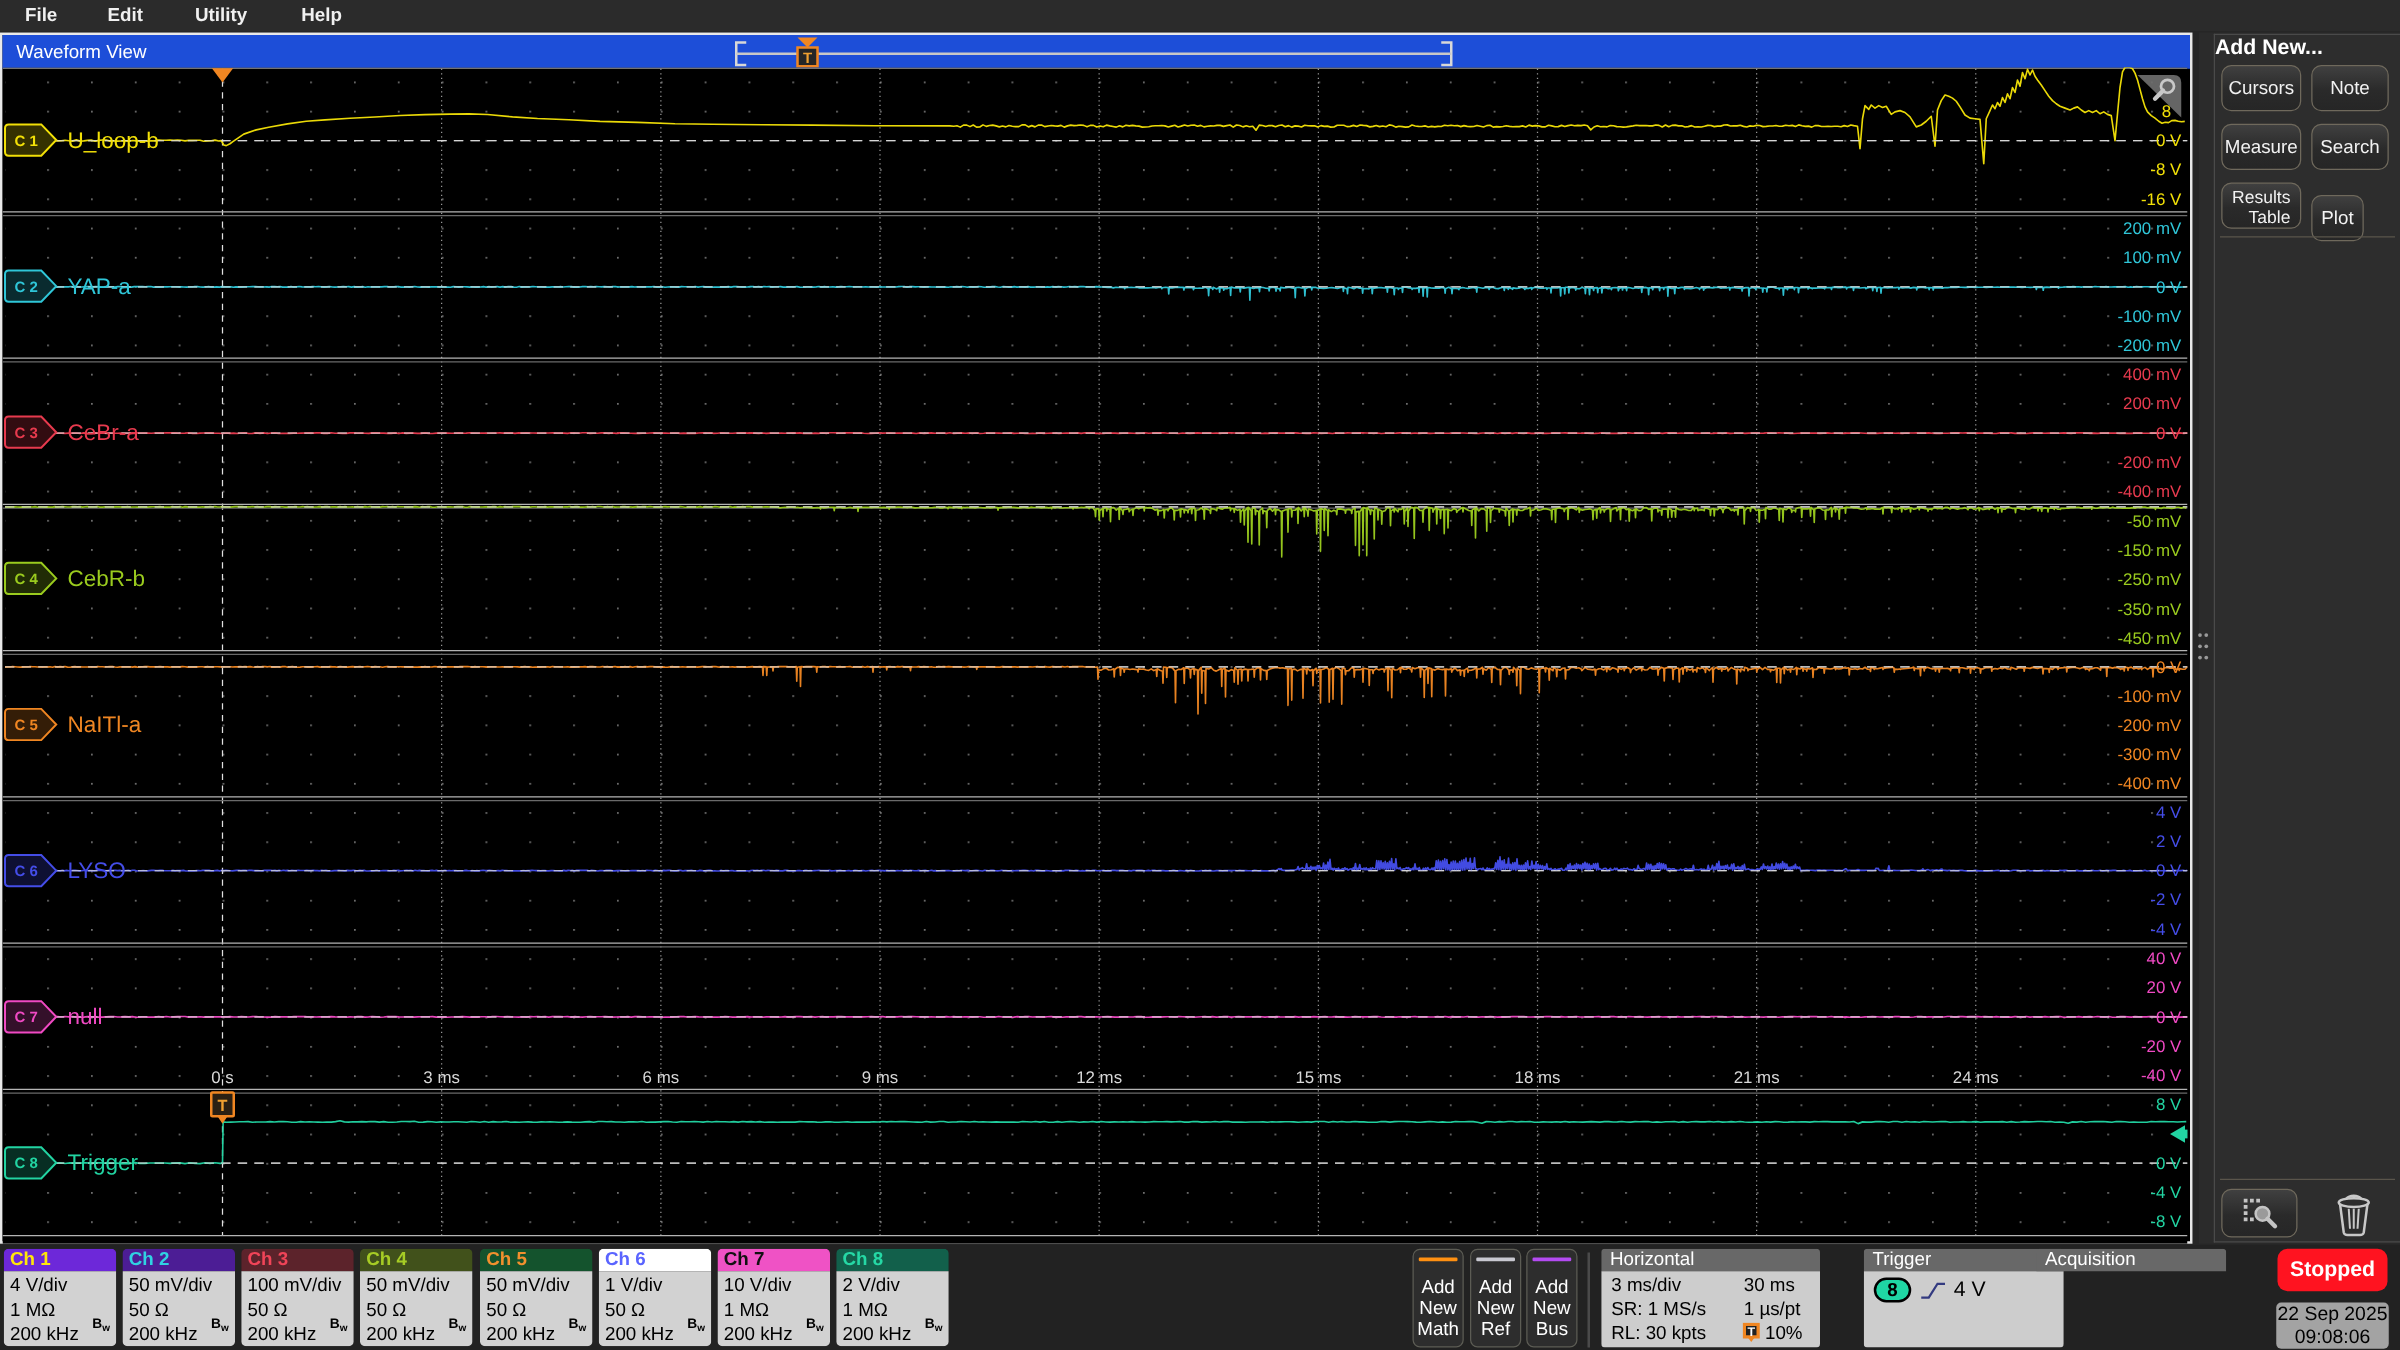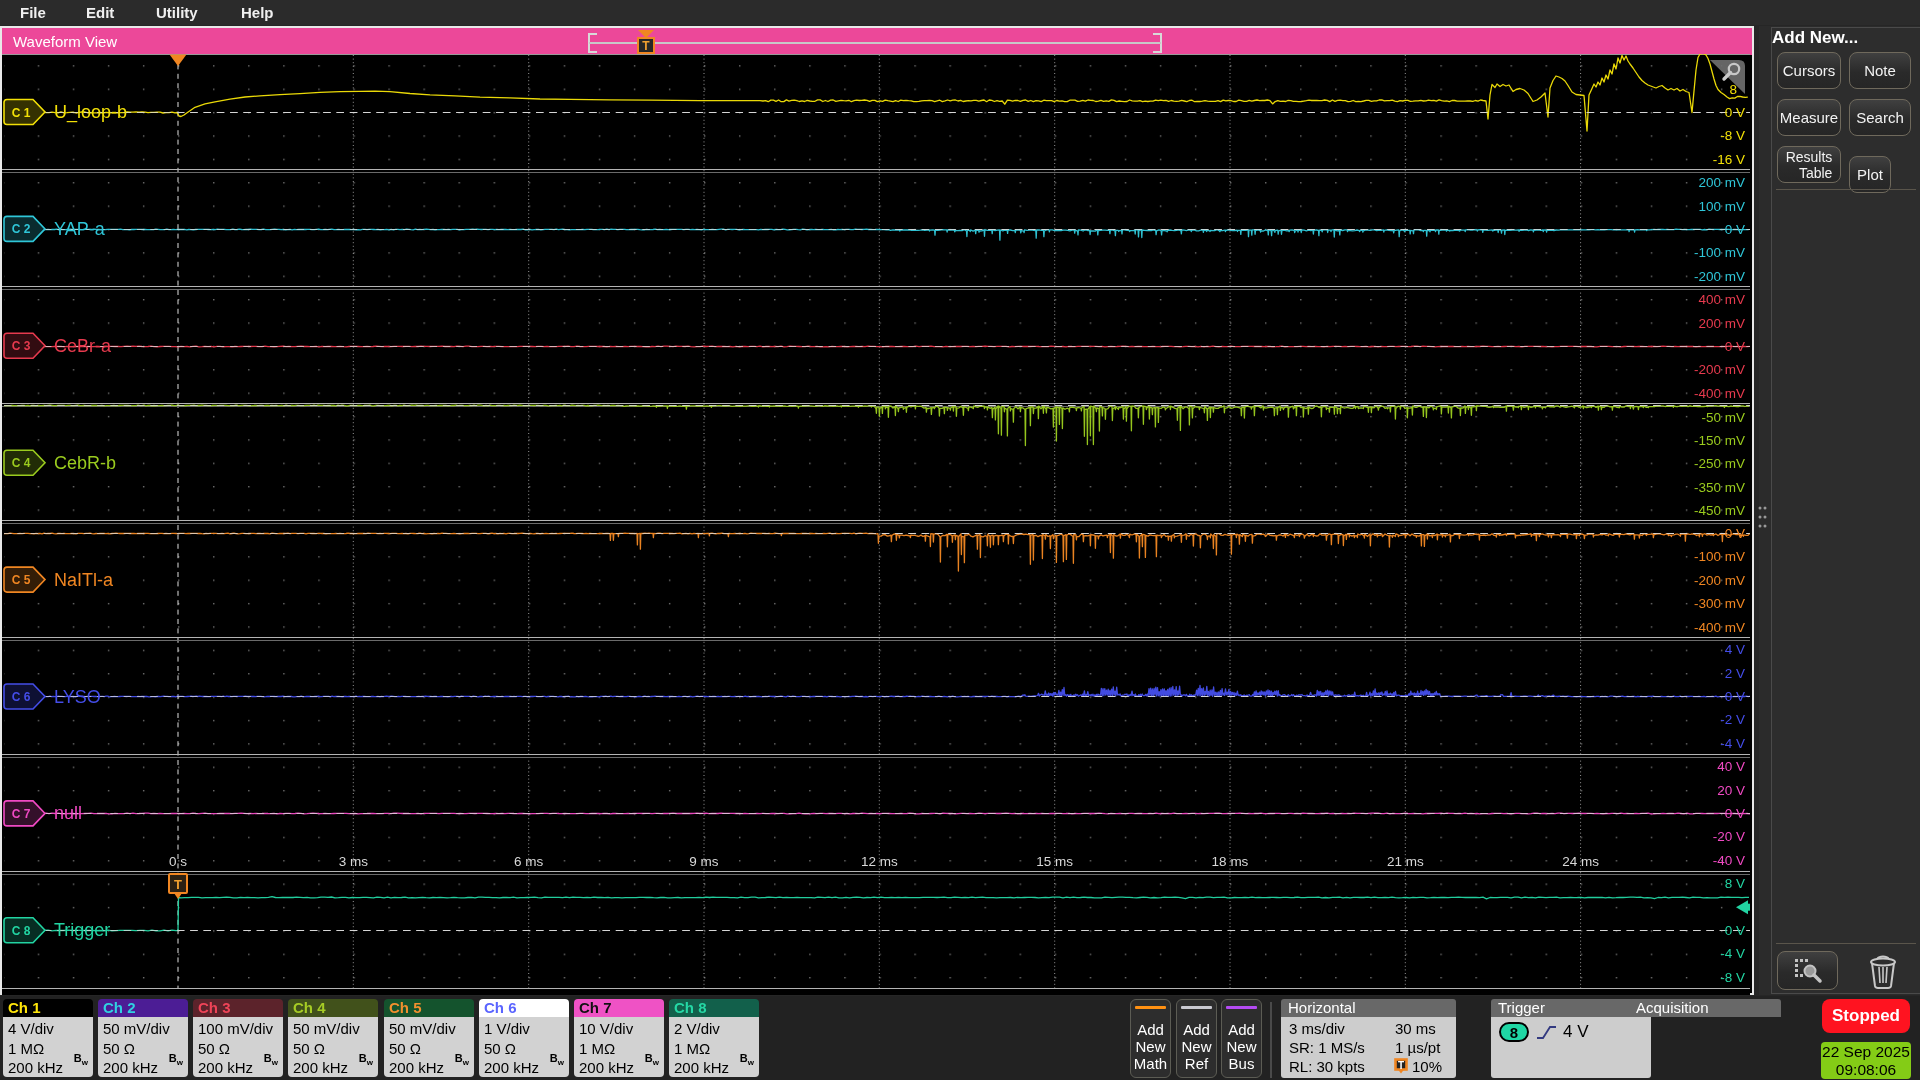--- a/index.html
+++ b/index.html
@@ -1,20 +1,20 @@
 <!DOCTYPE html>
 <html><head><meta charset="utf-8">
 <style>
 *{margin:0;padding:0;box-sizing:border-box}
 html,body{width:1920px;height:1080px;background:#262626;font-family:"Liberation Sans",sans-serif;overflow:hidden;position:relative}
 .abs{position:absolute}
 .menubar{left:0;top:0;width:1920px;height:25px;background:#2b2b2b;color:#f0f0f0;font-size:15px;font-weight:700}
 .menubar span{position:absolute;top:4px}
 .win{left:0;top:26px;width:1754px;height:969px;background:#000;border:2px solid #e9e9e9}
-.titlebar{left:2px;top:28px;width:1750px;height:27px;background:#ec4899;color:#fff;font-size:15px}
+.titlebar{left:2px;top:28px;width:1750px;height:27px;background:#1d4ed8;color:#fff;font-size:15px}
 .rpanel{left:1759px;top:26px;width:161px;height:969px;background:#2b2b2b}
 .rpanel-inner{left:1771px;top:27px;width:149px;height:967px;background:#2d2d2d;border-left:1px solid #4a4a4a;border-bottom:1px solid #4a4a4a;border-top:1px solid #4a4a4a}
 .btn{position:absolute;background:linear-gradient(#404040,#2a2a2a 55%,#262626);border:1px solid #6f695c;border-radius:8px;color:#f2f2f2;font-size:15px;display:flex;align-items:center;justify-content:center;text-align:right}
 .bottombar{left:0;top:996px;width:1920px;height:84px;background:#222}
 .card{position:absolute;top:999px;width:90px;height:78px;border-radius:4px;overflow:hidden}
 .card .hd{height:18px;font-size:15px;font-weight:700;padding-left:5px;line-height:18px}
 .card .bd{height:60px;background:#d2d2d2;color:#000;font-size:15px;padding:2px 0 0 5px;line-height:19.5px;position:relative}
 .bw{position:absolute;right:5px;bottom:4px;font-size:11px;font-weight:700;color:#000}
 .bw sub{font-size:8px}
 .addbtn{position:absolute;top:999px;width:41px;height:79px;background:#2d2d2d;border:1.5px solid #5c5c54;border-radius:6px;color:#fff;font-size:15px;text-align:center;line-height:17px;padding-top:21px}
@@ -216,21 +216,21 @@
 <svg width="34" height="36" style="position:absolute;left:1866px;top:954px" xmlns="http://www.w3.org/2000/svg">
 <path d="M6 9 L9 32 Q9.5 34 12 34 L22 34 Q24.5 34 25 32 L28 9" fill="none" stroke="#c8c8c8" stroke-width="2"></path>
 <ellipse cx="17" cy="8" rx="12" ry="3.5" fill="none" stroke="#c8c8c8" stroke-width="2"></ellipse>
 <path d="M11 5 Q13 2.5 17 2.5 Q21 2.5 23 5" fill="none" stroke="#c8c8c8" stroke-width="2"></path>
 <line x1="13" y1="13" x2="14" y2="29" stroke="#c8c8c8" stroke-width="1.6"></line>
 <line x1="17" y1="13" x2="17" y2="29" stroke="#c8c8c8" stroke-width="1.6"></line>
 <line x1="21" y1="13" x2="20" y2="29" stroke="#c8c8c8" stroke-width="1.6"></line>
 </svg>
 <div class="abs bottombar"></div>
 <div class="card" style="left:3px">
-    <div class="hd" style="background:#000000;color:#ffe60a">Ch 1</div>
+    <div class="hd" style="background:#6d28d9;color:#ffe60a">Ch 1</div>
 <div class="bd">4 V/div<br>1 MΩ<br>200 kHz<span class="bw">B<sub>w</sub></span></div>
   </div>
 <div class="card" style="left:98px">
     <div class="hd" style="background:#4c1d95;color:#30d2e2">Ch 2</div>
 <div class="bd">50 mV/div<br>50 Ω<br>200 kHz<span class="bw">B<sub>w</sub></span></div>
   </div>
 <div class="card" style="left:193px">
     <div class="hd" style="background:#5c232b;color:#f04458">Ch 3</div>
 <div class="bd">100 mV/div<br>50 Ω<br>200 kHz<span class="bw">B<sub>w</sub></span></div>
   </div>
@@ -281,12 +281,12 @@
 <svg width="22" height="18" style="position:absolute;left:45px;top:7px" xmlns="http://www.w3.org/2000/svg">
         <path d="M1 14 L7 14 L14 3 L20 3" fill="none" stroke="#333a80" stroke-width="1.8"></path>
       </svg>
 <span style="position:absolute;left:72px;top:5px;font-size:17px">4 V</span>
 </div>
   </div>
 <div class="panel" style="left:1629px;width:152px;height:88px">
     <div class="hd">Acquisition</div>
   </div>
 <div class="abs" style="left:1822px;top:999px;width:88px;height:34px;background:#ff1320;border-radius:8px;color:#fff;font-weight:700;font-size:17px;text-align:center;line-height:34px">Stopped</div>
-<div class="abs" style="left:1821px;top:1042px;width:90px;height:37px;background:#84cc16;border-radius:4px;color:#000;font-size:15.5px;text-align:center;line-height:18px;padding-top:1px">22 Sep 2025<br>09:08:06</div>
+<div class="abs" style="left:1821px;top:1042px;width:90px;height:37px;background:#a3a3a3;border-radius:4px;color:#000;font-size:15.5px;text-align:center;line-height:18px;padding-top:1px">22 Sep 2025<br>09:08:06</div>
 </body></html>

